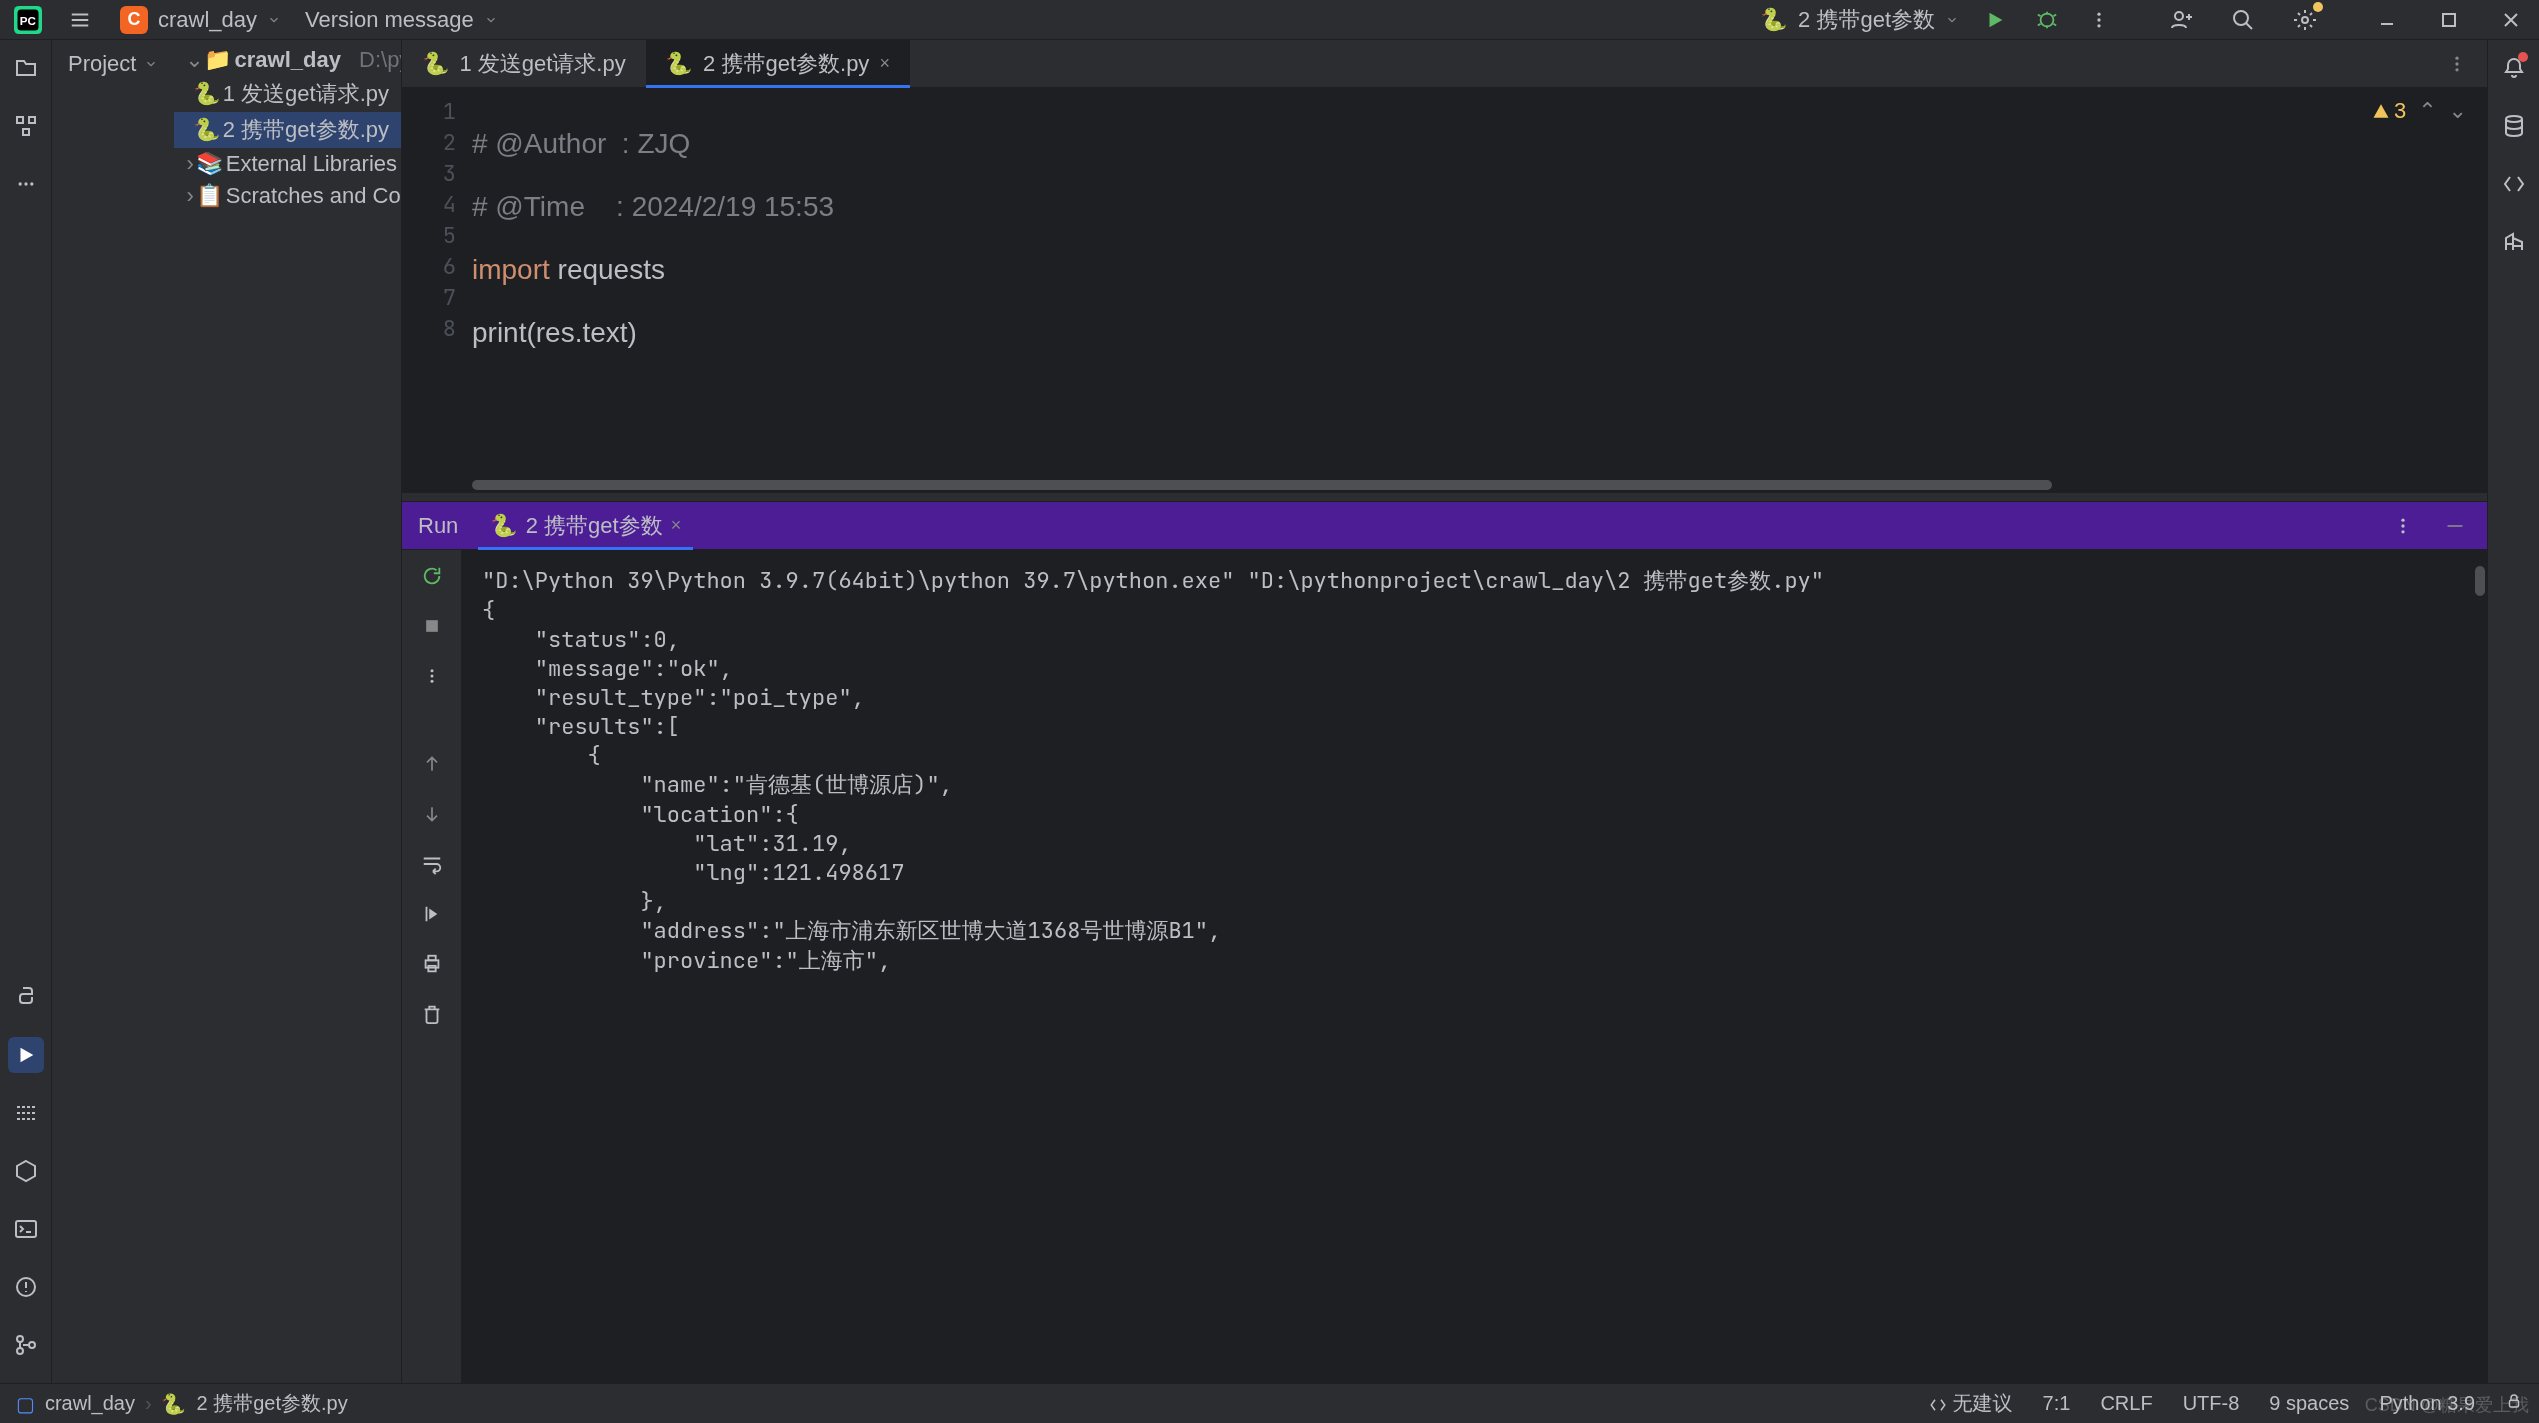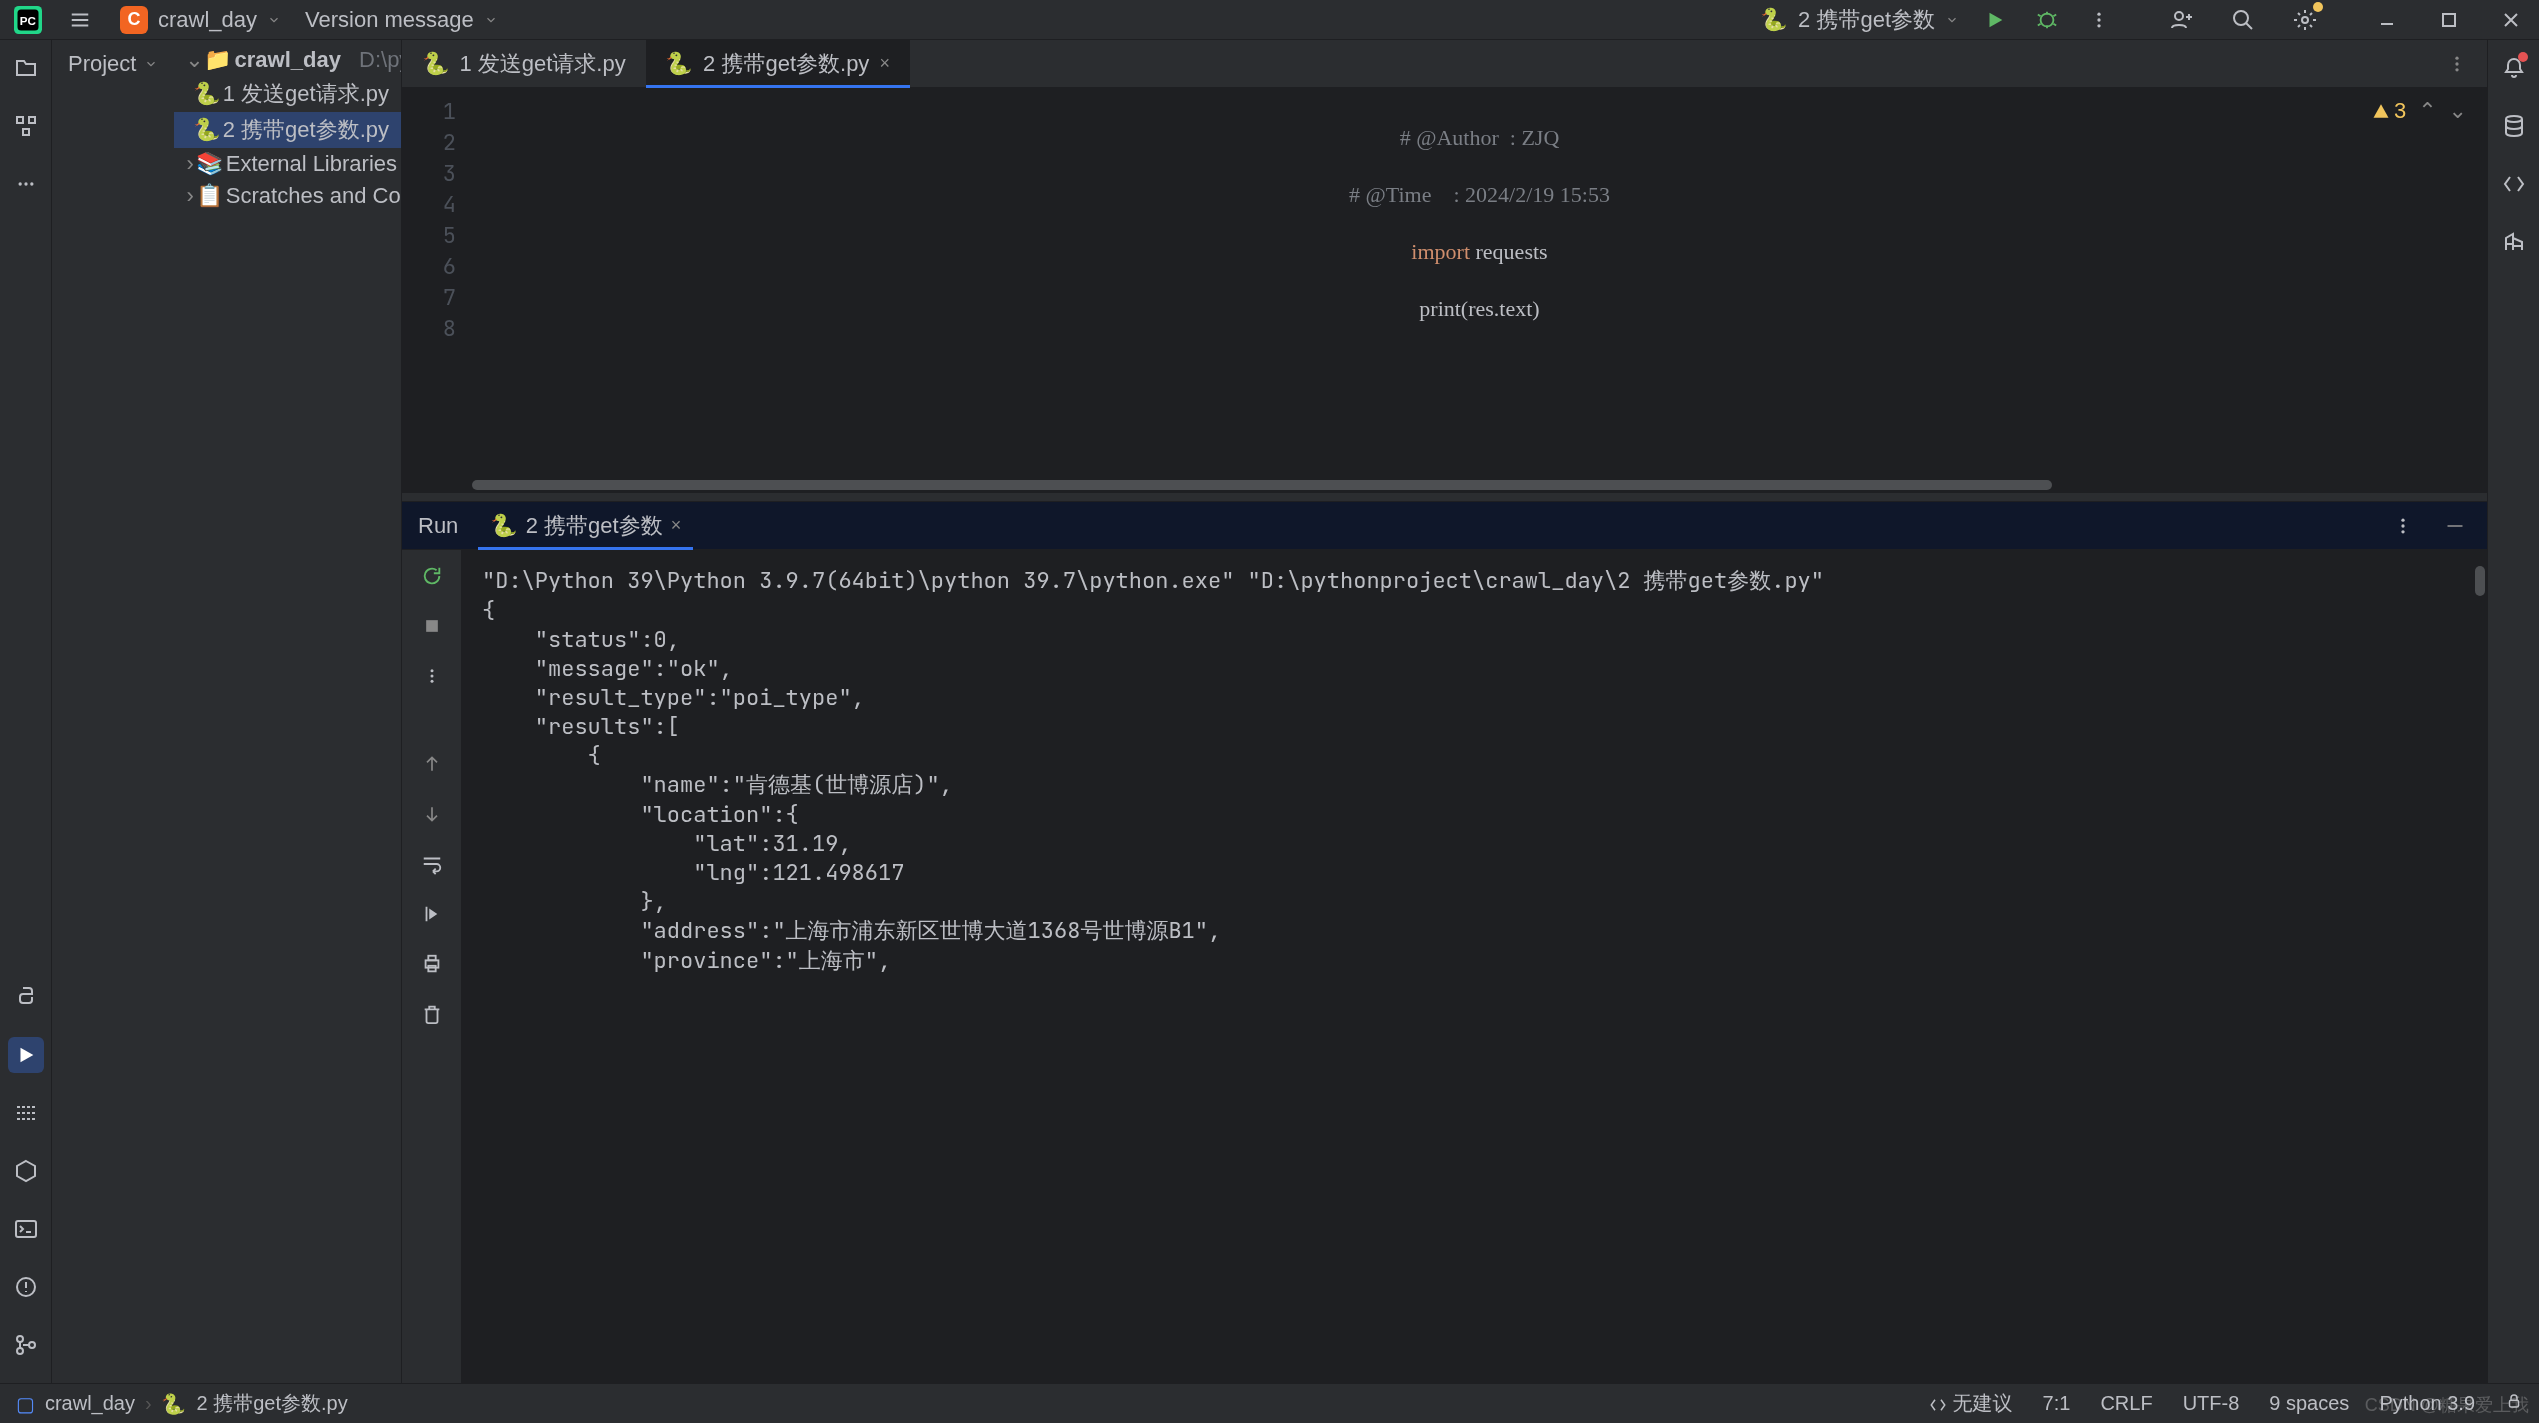--- a/index.html
+++ b/index.html
@@ -56,36 +56,36 @@
 .etab { display:flex; align-items:center; gap:10px; padding: 0 20px; cursor:pointer; position:relative; }
 .etab.active { background:#1e1f22; }
 .etab.active::after { content:""; position:absolute; left:0; right:0; bottom:-1px; height:3px; background:#3574f0; }
 .etab-close { color:#888; font-size:18px; }
 .tab-more { margin-left:auto; display:flex; align-items:center; padding:0 20px; color:#888; cursor:pointer;}
 
 .editor-split { flex:1; display:flex; flex-direction:column; overflow:hidden; }
 .code-editor { height: 390px; display:flex; background:#1e1f22; position:relative; overflow:hidden;}
 .gutter { width: 70px; padding: 8px 0; text-align:right; color:#4b5059; font-family: "JetBrains Mono", Consolas, monospace; font-size: 22px; }
 .gutter div { padding: 2px 16px 2px 0; height:31px; line-height:27px;}
-.code-lines { flex:1; padding: 8px 0; font-family: Liberation Serif, serif; font-size: 22px; overflow:auto; white-space: pre; position:relative;text-align:center;}
+.code-lines { flex:1; padding: 8px 0; font-family: Liberation Sans, sans-serif; font-size: 28px; overflow:auto; white-space: pre; position:relative;}
 .code-lines .line { padding: 2px 0; height:31px; line-height:27px;}
 .c-comment { color:#7a7e85; }
 .c-keyword { color:#cf8e6d;margin-top:31px; }
 .c-string { color:#6aab73; }
 .c-url { color:#548af7; text-decoration: underline; }
 .code-badges { position:absolute; top:10px; right:20px; display:flex; align-items:center; gap:12px; z-index:2;}
 .badge-warn { display:flex; align-items:center; gap:4px; color:#f2c55c; }
 .code-nav { color:#888; cursor:pointer; }
 
 .hscroll { height:14px; background:#1e1f22; position:relative; }
 .hscroll-thumb { position:absolute; left:70px; width:1580px; top:2px; height:10px; background:#4d4f52; border-radius:5px; }
 
 .sep { height:10px; background:#2b2d30; border-top:1px solid #1e1f22; border-bottom:1px solid #1e1f22; }
 
-.run-pane { flex:1; display:flex; flex-direction:column; background:#0f172a; overflow:hidden;}
+.run-pane { flex:1; display:flex; flex-direction:column; background:#4c1d95; overflow:hidden;}
 .run-head { height:48px; display:flex; align-items:center; border-bottom:1px solid #1e1f22; padding: 0 16px; gap:20px;}
 .run-tab { display:flex; align-items:center; gap:8px; padding:0 12px; height:100%; position:relative;}
 .run-tab.active::after { content:""; position:absolute; left:0; right:0; bottom:-1px; height:3px; background:#3574f0;}
 .run-head-right { margin-left:auto; display:flex; gap:20px; color:#888;}
 .run-body { flex:1; display:flex; overflow:hidden;}
 .run-toolbar { width:60px; background:#2b2d30; display:flex; flex-direction:column; align-items:center; padding-top:10px; gap:18px; border-right:1px solid #1e1f22;}
 .run-toolbar .rt-btn { width:32px; height:32px; display:flex; align-items:center; justify-content:center; cursor:pointer; color:#bcbec4;}
 .console { flex:1; background:#1e1f22; padding: 16px 20px; font-family:"JetBrains Mono", Consolas, monospace; font-size:22px; white-space:pre; overflow:auto; color:#bcbec4;}
 .console-vscroll { position:absolute; right:2px; top:16px; width:10px; height:30px; background:#4d4f52; border-radius:5px;}
 .console-wrap { position:relative; flex:1; overflow:hidden; display:flex;}

